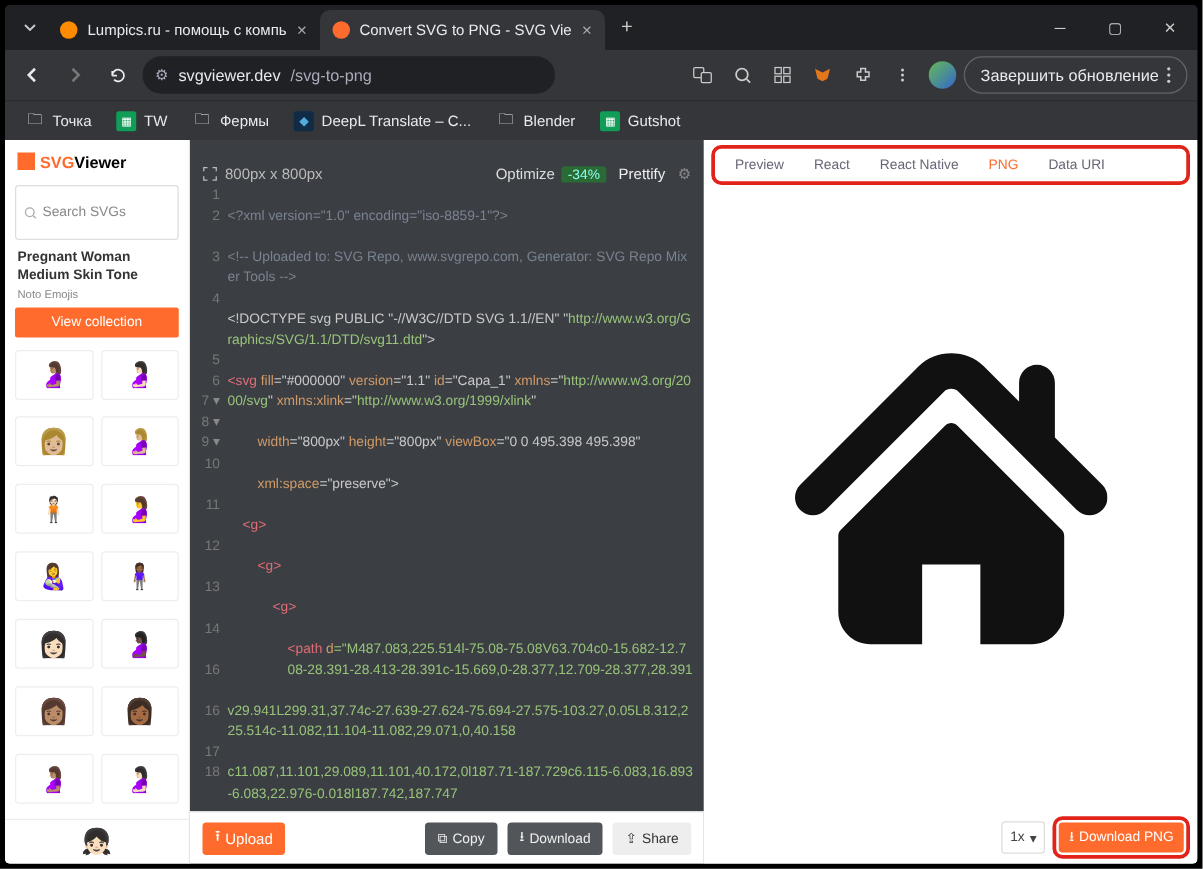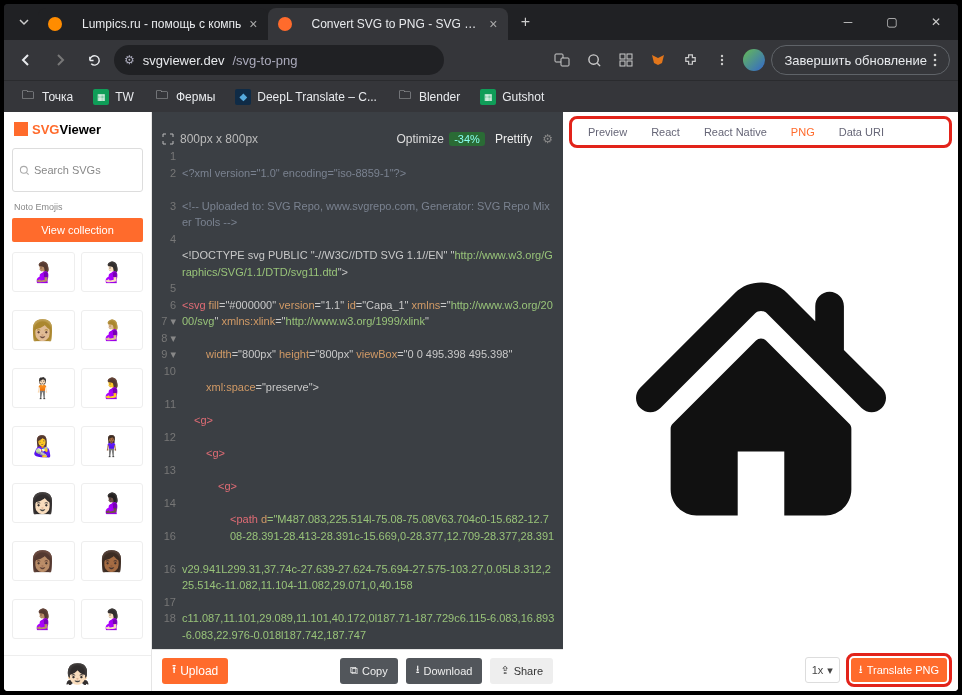--- a/index.html
+++ b/index.html
@@ -6,21 +6,21 @@
 body { background: #000; width: 962px; height: 695px; overflow: hidden; }
 .browser-frame { border: 2px solid #000; width: 958px; height: 691px; margin: 2px; border-radius: 6px; overflow: hidden; background: #202124; display: flex; flex-direction: column; }
 
 
 .tabstrip { height: 36px; background: #202124; display: flex; align-items: center; padding-left: 6px; }
 .win-menu { width: 28px; height: 28px; display: flex; align-items: center; justify-content: center; color: #ccc; }
 .tab { height: 32px; border-radius: 8px 8px 0 0; display: flex; align-items: center; padding: 0 10px; gap: 8px; font-size: 12px; color: #e8eaed; max-width: 240px; margin-top: 4px; }
 .tab.inactive { background: #202124; }
 .tab.active { background: #35363a; }
 .tab .favicon { width: 14px; height: 14px; border-radius: 50%; flex: 0 0 14px; }
-.tab .tab-title { white-space: nowrap; overflow: hidden; text-overflow: ellipsis; flex: 1; margin-left: 12px; }
+.tab .tab-title { white-space: nowrap; overflow: hidden; text-overflow: ellipsis; flex: 1; }
 .tab .close { font-size: 14px; color: #aaa; }
 .newtab { width: 28px; height: 28px; color: #ccc; display: flex; align-items: center; justify-content: center; font-size: 16px; margin-left: 4px; }
 .win-controls { margin-left: auto; display: flex; }
 .win-controls div { width: 44px; height: 36px; display: flex; align-items: center; justify-content: center; color: #ccc; font-size: 12px; }
 
 
 .addrbar { height: 40px; background: #35363a; display: flex; align-items: center; padding: 0 8px; gap: 6px; }
 .nav-btn { width: 28px; height: 28px; display: flex; align-items: center; justify-content: center; color: #9aa0a6; border-radius: 50%; }
 .nav-btn.active { color: #e8eaed; }
 .url-field { flex: 0 0 330px; height: 30px; background: #202124; border-radius: 15px; display: flex; align-items: center; padding: 0 10px; gap: 8px; color: #aab; font-size: 13px; }
@@ -225,20 +225,21 @@
         <b>SVG</b>
           <span>Viewer</span>
       </div>
       <div class="search-box">
         <svg width="11" height="11" viewBox="0 0 16 16">
             <circle cx="7" cy="7" r="5" stroke="#aaa" fill="none" stroke-width="1.5"></circle>
             <path d="M11 11l3 3" stroke="#aaa" stroke-width="1.5"></path>
           </svg>
         <span>Search SVGs</span>
       </div>
+      <div class="sb-title">Pregnant Woman Medium Skin Tone</div>
       <div class="sb-sub">Noto Emojis</div>
       <div class="view-coll">
           <span>View collection</span>
         </div>
       <div class="icon-grid">
         <div class="icon-cell">🤰🏽</div>
         <div class="icon-cell">🤰🏻</div>
         <div class="icon-cell">👩🏼</div>
         <div class="icon-cell">🤰🏼</div>
         <div class="icon-cell">🧍🏻</div>
@@ -361,20 +362,20 @@
         </svg>
       </div>
       <div class="right-footer">
         <div class="zoom-sel">
             <span>1x</span>
             <span>▾</span>
           </div>
         <div class="dl-wrap">
           <div class="dl-btn">
               <span>⭳</span>
-              <span>Translate PNG</span>
+              <span>Download PNG</span>
             </div>
         </div>
       </div>
     </div>
   </div>
 
 </div>
 
 </body></html>

